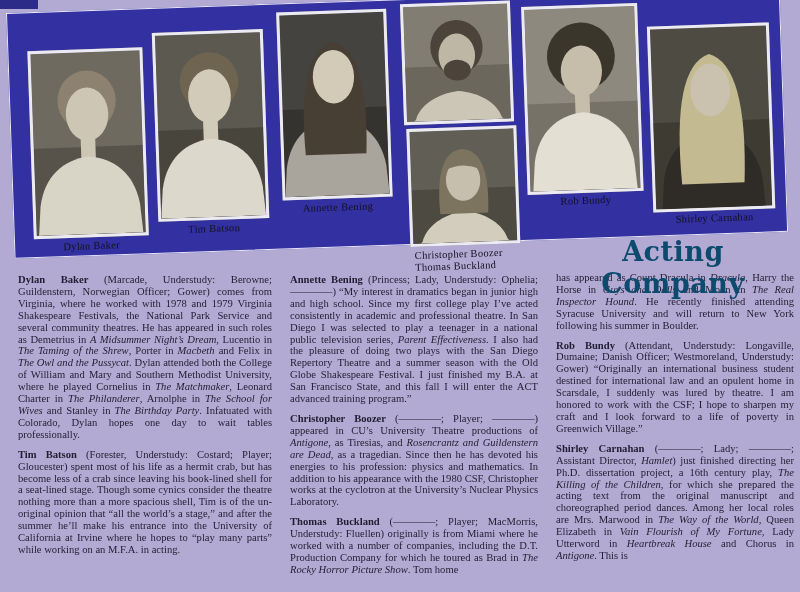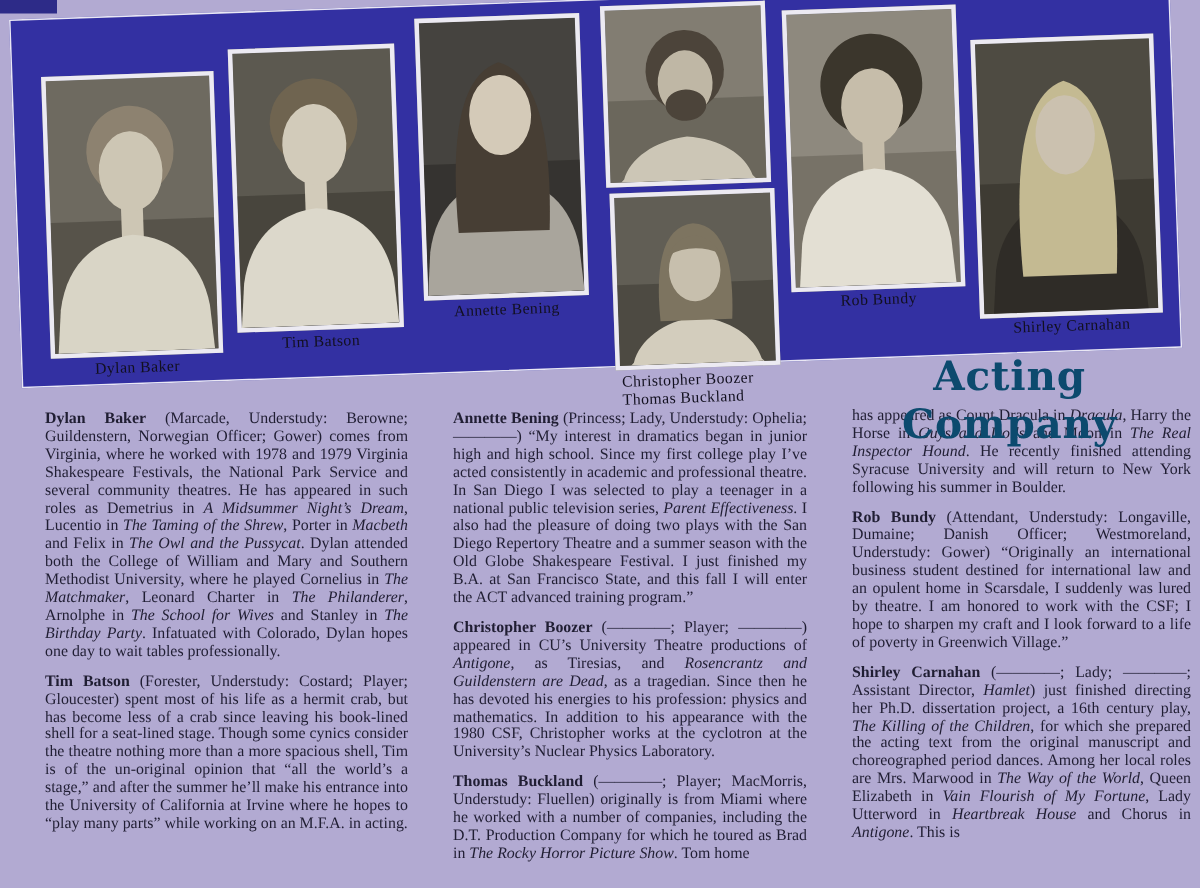--- a/index.html
+++ b/index.html
@@ -57,21 +57,21 @@
   }
 
   
   .col{
     position:absolute;color:#201e33;font-size:10.6px;line-height:11.9px;
     text-align:justify;z-index:2;
   }
   .col-left  {left:14px; top:274px;width:258px;}
   .col-middle{left:286px;top:274px;width:252px;}
   .col-right {left:552px;top:272px;width:242px;}
-  .col p{margin:0 0 8px 16px;}
+  .col p{margin:0 0 8px 4px;}
   .seg-b{font-weight:bold;}
   .seg-i{font-style:italic;}
 </style>
 </head>
 <body>
 
 <div class="page">
 
   <div class="edge-artifact"></div>
 

